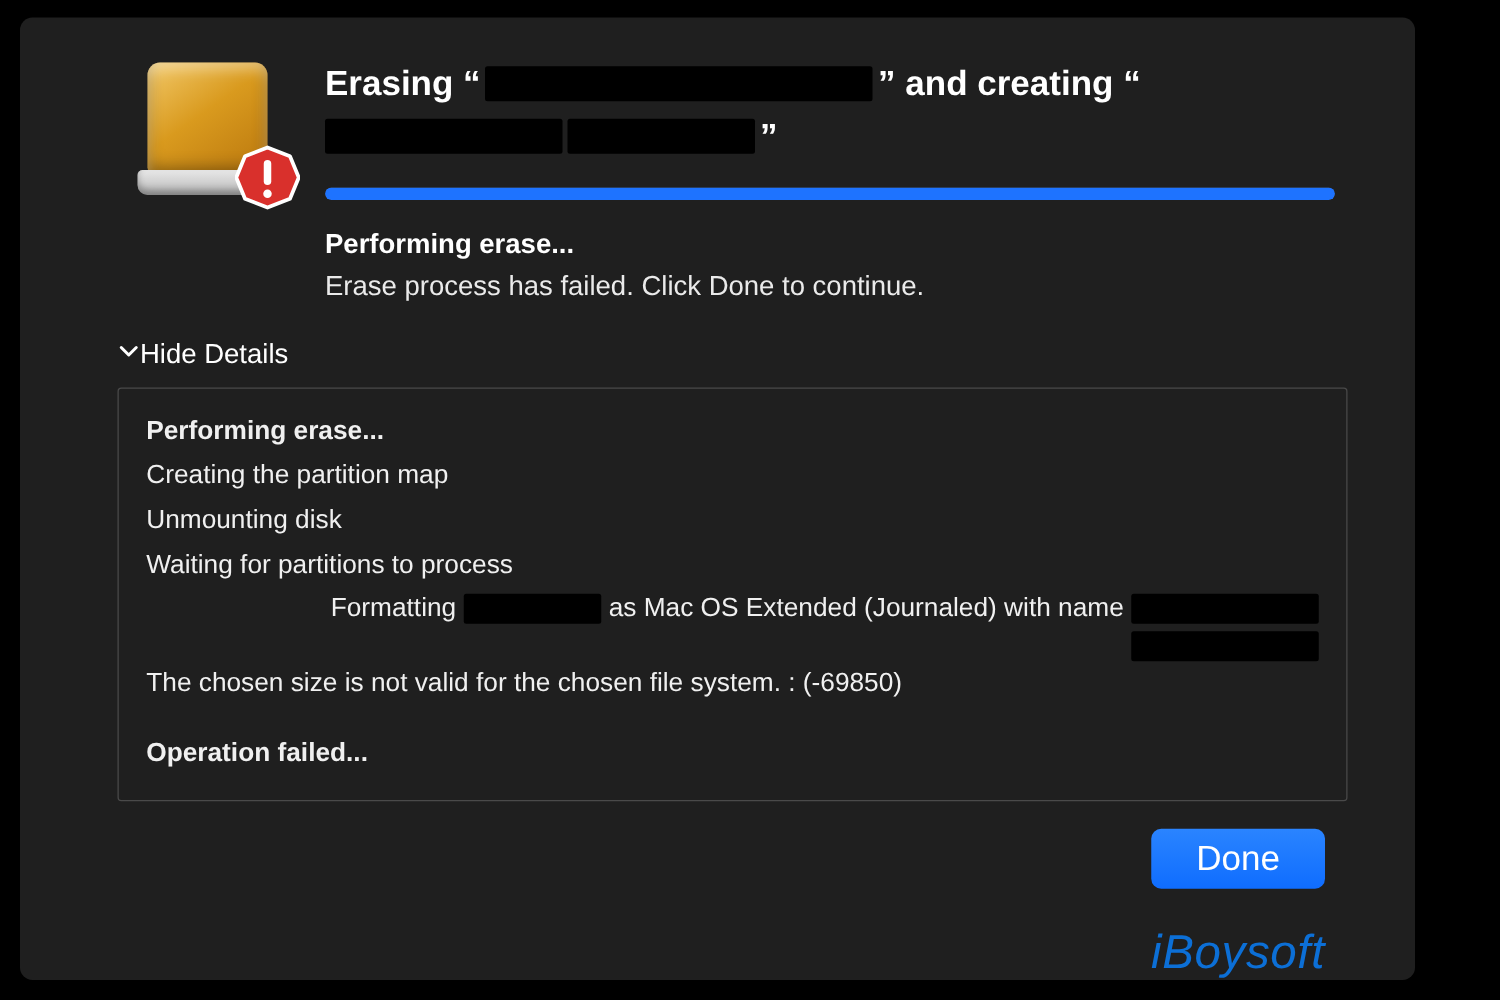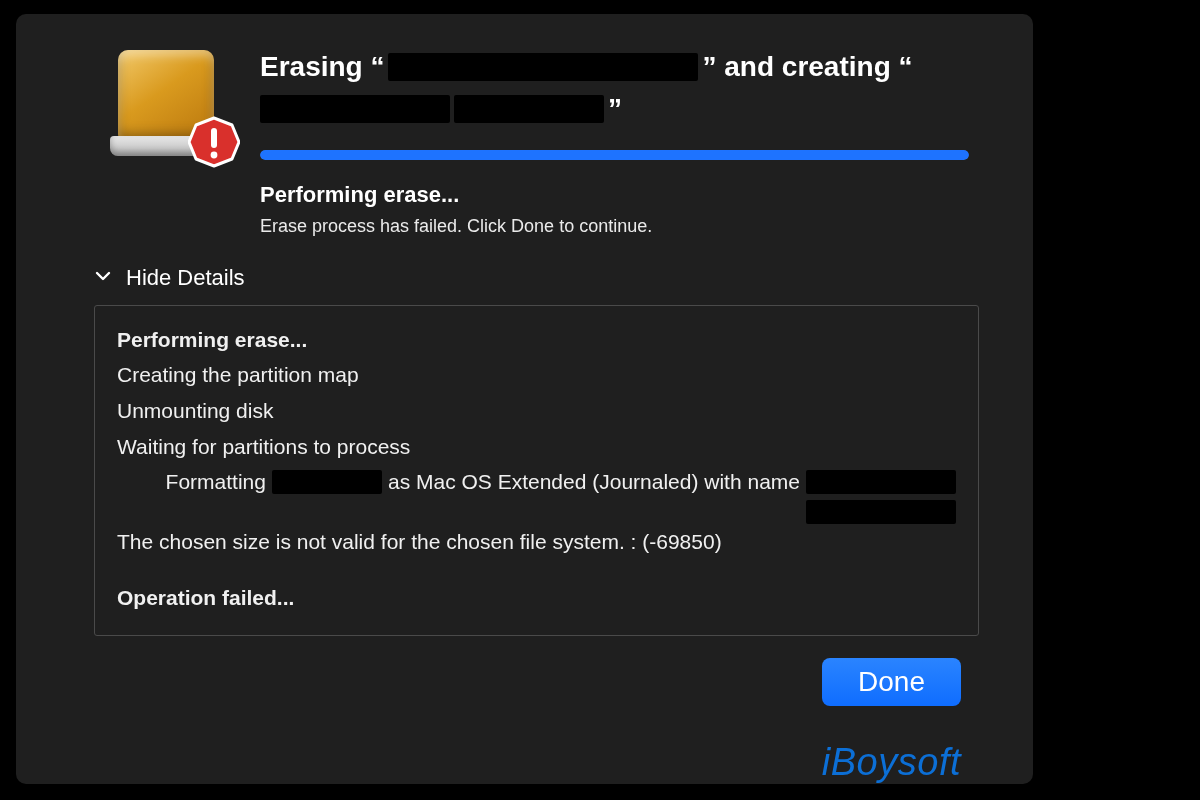--- a/index.html
+++ b/index.html
@@ -1,20 +1,20 @@
 <!DOCTYPE html>
 <html><head>
 <meta charset="utf-8">
 <style>
   * { box-sizing: border-box; margin: 0; padding: 0; }
   html, body { width: 1200px; height: 800px; background: #000; font-family: -apple-system, "Helvetica Neue", Helvetica, Arial, sans-serif; overflow: hidden; }
   .window {
     position: absolute;
     left: 16px; top: 14px;
-    width: 1017px; height: 770px;
+    width: 1116px; height: 770px;
     background: #1f1f1f;
     border-radius: 10px;
     padding: 20px 44px 20px 44px;
     color: #ffffff;
   }
   .header-row {
     display: flex;
     align-items: flex-start;
     gap: 30px;
     margin-top: 10px;
@@ -72,25 +72,24 @@
     border-radius: 5px;
     overflow: hidden;
   }
   .progress-fill {
     height: 100%;
     background: #1e73ff;
     border-radius: 5px;
   }
   .status-block { margin-top: 22px; }
   .status-heading { font-size: 22px; font-weight: 700; }
-  .status-msg { font-size: 18px; font-weight: 400; color: #eaeaea; margin-top: 8px; }
+  .status-msg { font-size: 22px; font-weight: 400; color: #eaeaea; margin-top: 8px; }
   .details-toggle {
     display: flex;
     align-items: center;
-    gap: 14px;
     margin-top: 28px;
     margin-left: 34px;
     font-size: 22px;
     font-weight: 400;
     cursor: pointer;
     user-select: none;
   }
   .details-box {
     margin-top: 14px;
     margin-left: 34px;

